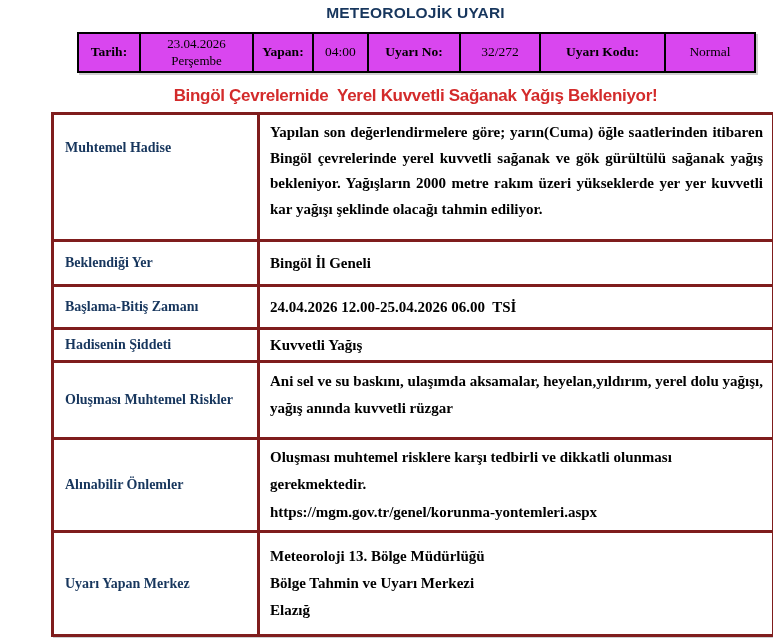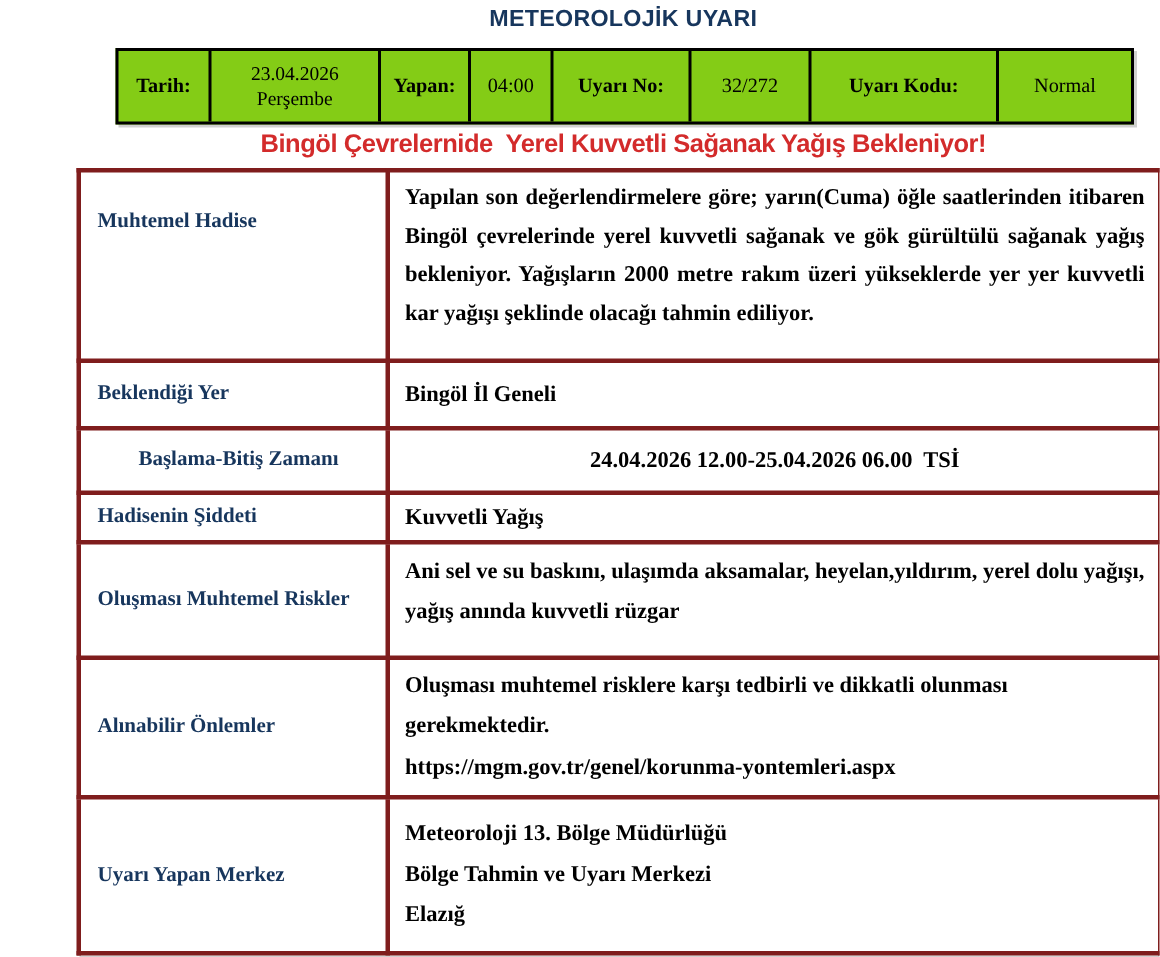--- a/index.html
+++ b/index.html
@@ -21,24 +21,24 @@
     font-family: "Liberation Sans", sans-serif;
     font-weight: bold;
     font-size: 15.5px;
     letter-spacing: 0.2px;
     color: #17365d;
   }
   
   .header-table {
     position: absolute;
     left: 48px; top: 32px;
-    width: 679px; height: 51px;
+    width: 679px; height: 41px;
     display: flex;
     border: 2px solid #000;
-    background: #84cc16;
+    background: #d946ef;
     box-shadow: 2px 2px 0 rgba(120,120,120,0.35);
   }
   .hcell {
     display: flex;
     align-items: center;
     justify-content: center;
     border-right: 2px solid #000;
     font-size: 13.5px;
     text-align: center;
     white-space: pre-line;
@@ -88,21 +88,21 @@
     padding-right: 4px;
   }
   td.val {
     font-weight: bold;
     font-size: 15px;
     color: #000;
     padding: 4px 9px 4px 10px;
   }
   tr.r1 { height: 127px; }
   tr.r2 { height: 45px; }
-  tr.r3 { height: 43px; text-align: center; }
+  tr.r3 { height: 43px; }
   tr.r4 { height: 33px; }
   tr.r5 { height: 77px; }
   tr.r6 { height: 80px; }
   tr.r7 { height: 104px; }
   tr.r1 td.lbl { vertical-align: top; padding-top: 25px; }
   tr.r1 td.val {
     vertical-align: top;
     text-align: justify;
     line-height: 25.5px;
     padding-top: 5px;

